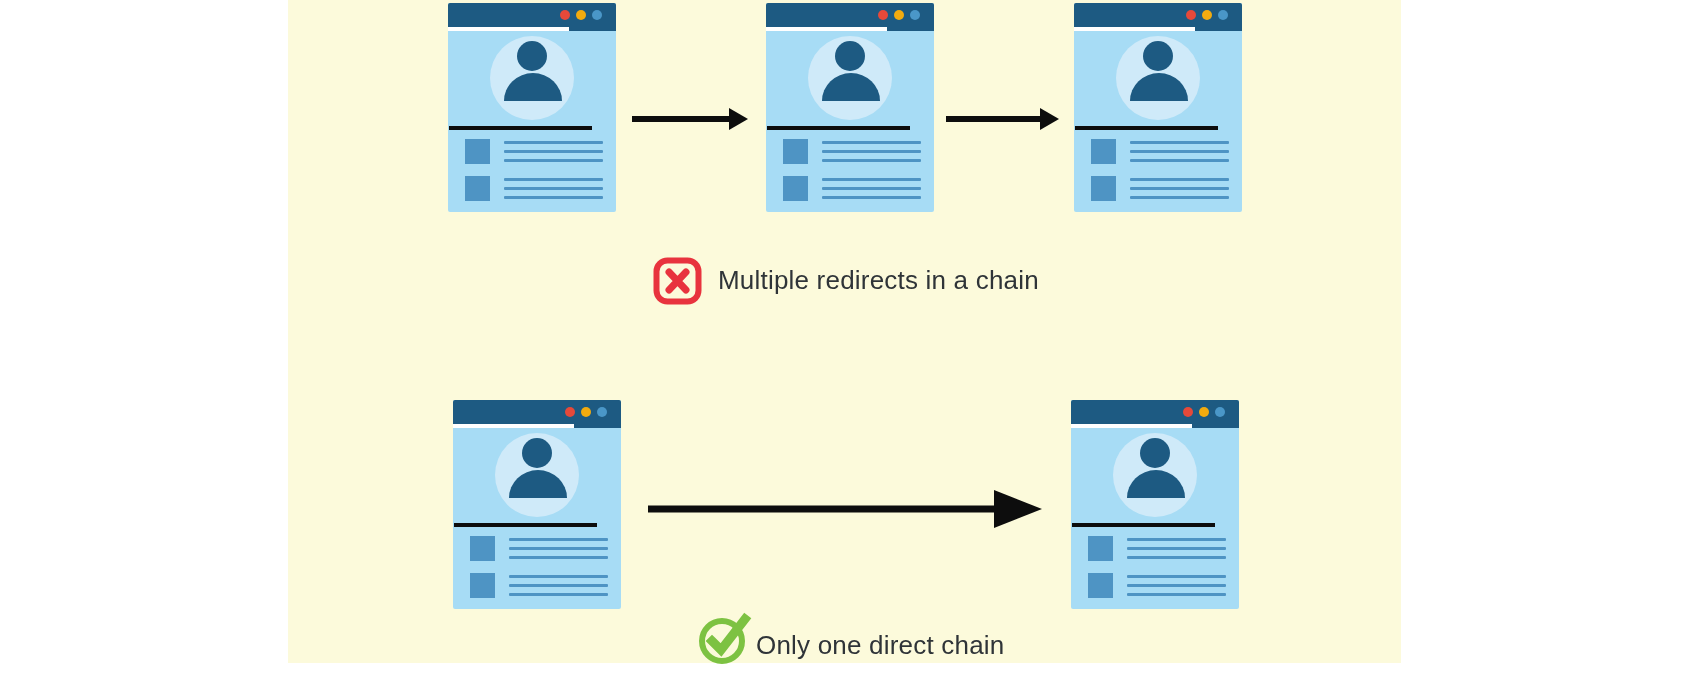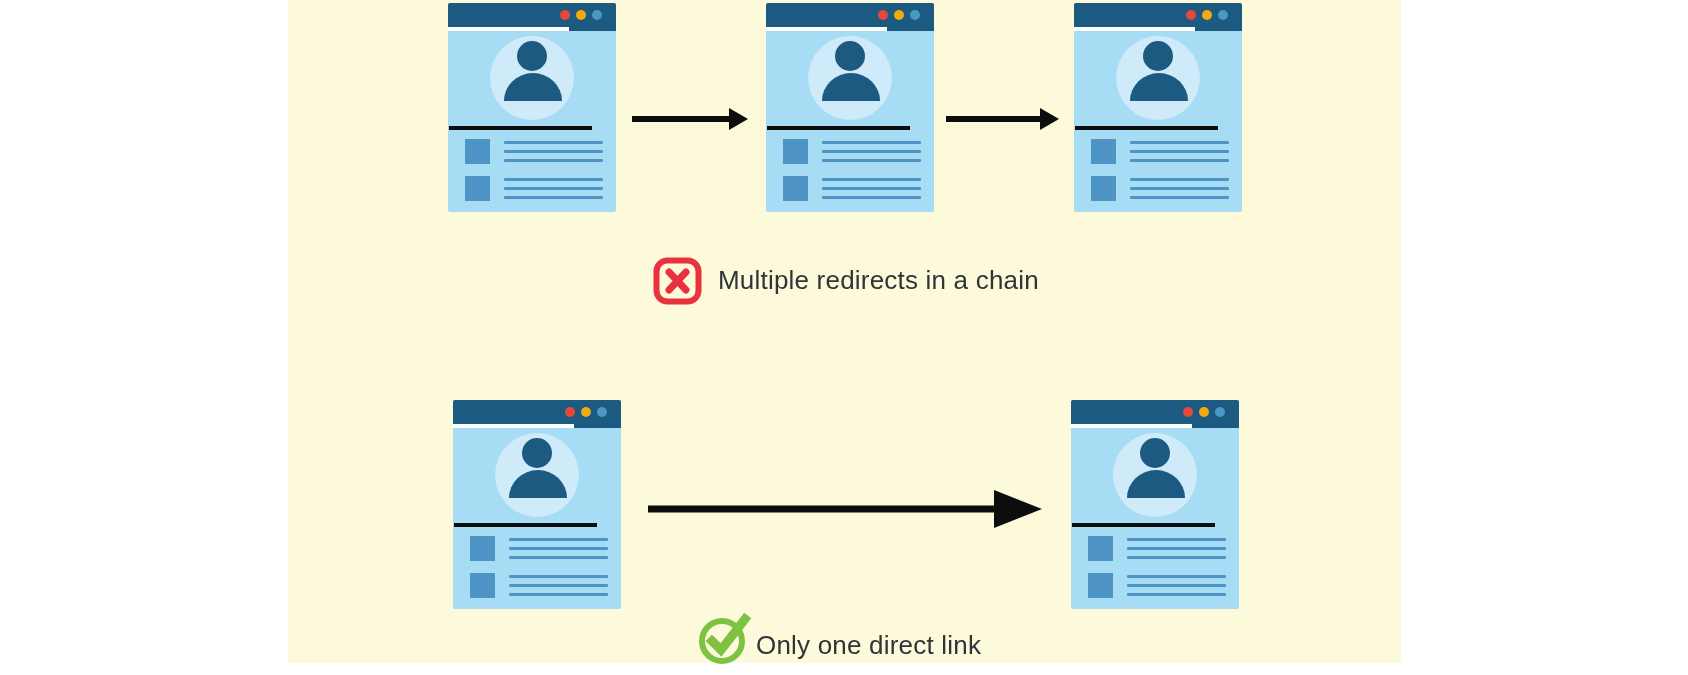--- a/index.html
+++ b/index.html
@@ -260,16 +260,16 @@
           </span>
       </div>
     </div>
 
     <div class="badge-icon" id="success-icon">
       <svg width="54" height="54" viewBox="0 0 54 54">
           <circle cx="24" cy="31" r="20" fill="none" stroke="var(--success,#7DC242)" stroke-width="6"></circle>
           <path d="M14 31 L23 40 L47 9" fill="none" stroke="var(--success,#7DC242)" stroke-width="9" stroke-linecap="square"></path>
         </svg>
     </div>
-    <div class="caption-label" id="good-label">Only one direct link</div>
+    <div class="caption-label" id="good-label">Only one direct chain</div>
 
   </div>
 </div>
 
 </body></html>

